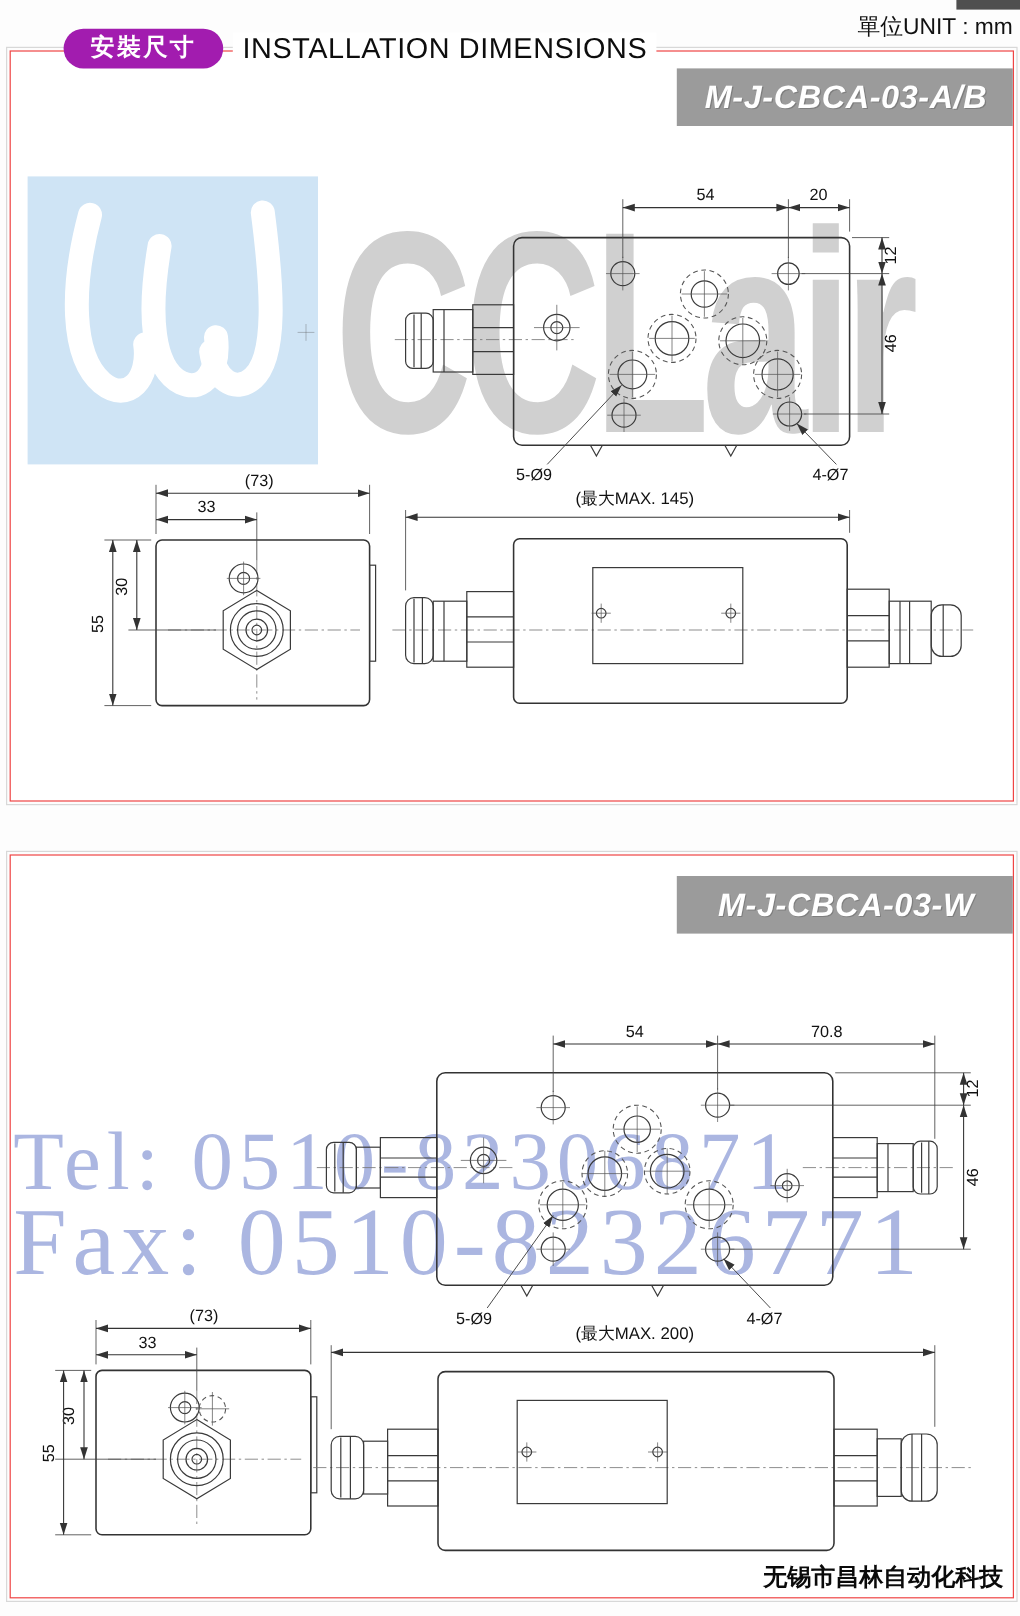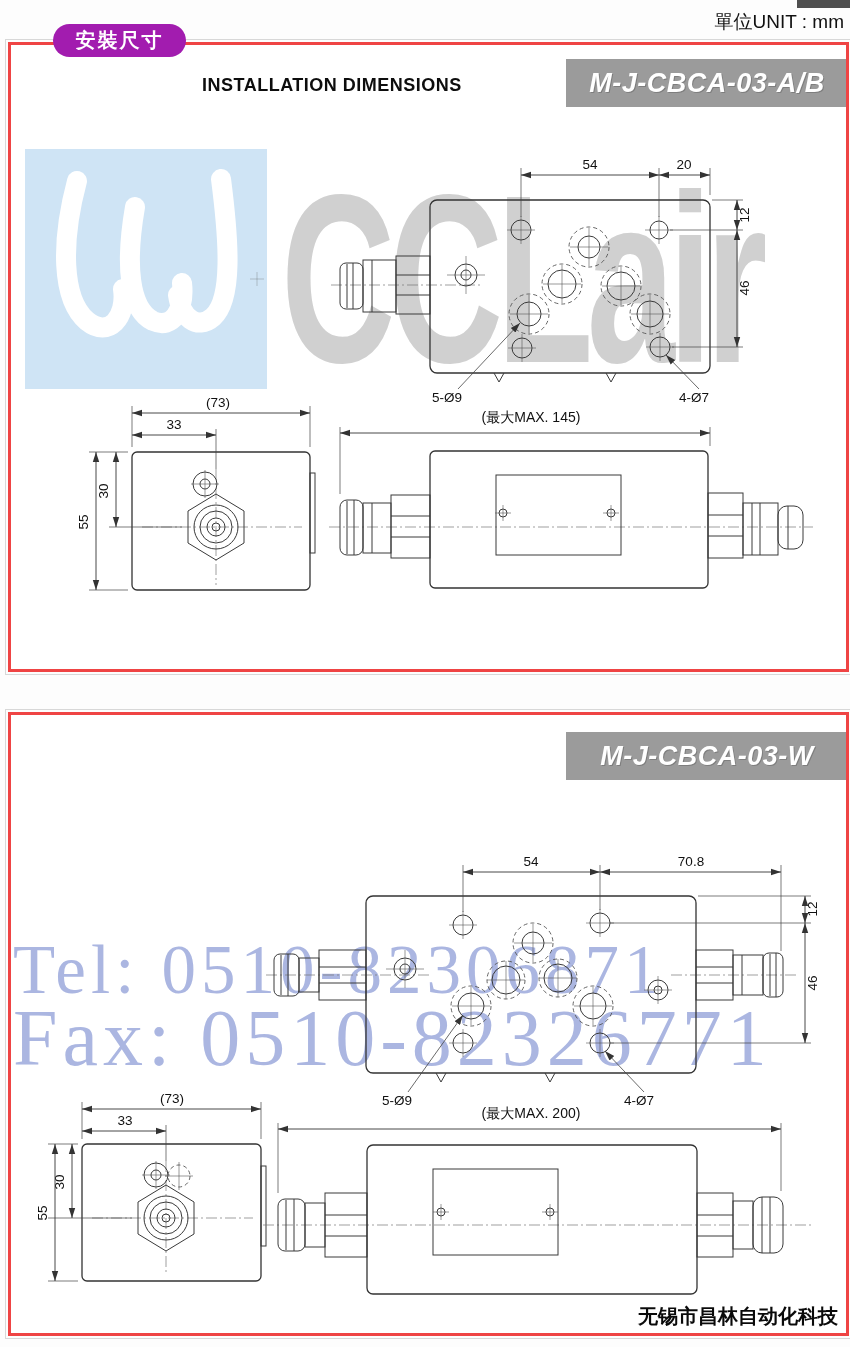--- a/index.html
+++ b/index.html
@@ -1,28 +1,28 @@
 <!DOCTYPE html>
 <html><head>
 <meta charset="utf-8">
 <style>
   html,body{margin:0;padding:0;background:#f7f7f7;}
   .page{position:relative;width:850px;height:1347px;background:#fdfdfd;overflow:hidden;
         font-family:"Liberation Sans", sans-serif;}
   .corner-bar{position:absolute;left:797px;top:0;width:53px;height:8px;background:#4f4f4f;}
   .unit-label{position:absolute;right:6px;top:9px;font-size:19px;color:#111;}
-  .panel{position:absolute;left:8px;background:#fff;border:3px solid #ef4444;
+  .panel{position:absolute;left:8px;background:#fff;border:1px solid #ef4444;
          outline:1px solid #d8d8d8;outline-offset:2px;overflow:hidden;}
   .panel-1{top:42px;width:835px;height:624px;}
   .panel-2{top:712px;width:835px;height:618px;}
   .hdr-badge{position:absolute;left:53px;top:24px;width:133px;height:33px;background:#a21caf;
              border-radius:17px;color:#fff;font-weight:bold;font-size:20px;line-height:33px;
              text-align:center;z-index:6;letter-spacing:2px;}
-  .hdr-title{position:absolute;left:194px;top:27px;font-size:18px;font-weight:bold;color:#0d0d0d;
-             background:#fff;padding:0 8px;z-index:6;letter-spacing:0.5px;margin-top:48px;}
+  .hdr-title{position:absolute;left:194px;top:27px;font-size:24px;font-weight:normal;color:#0d0d0d;
+             background:#fff;padding:0 8px;z-index:6;letter-spacing:0.5px;}
   .model-badge{position:absolute;left:555px;width:282px;height:48px;background:#9b9b9b;
                color:#fff;font-weight:bold;font-style:italic;font-size:27px;line-height:48px;
                text-align:center;z-index:5;text-shadow:1px 1px 0 #7e7e7e;letter-spacing:0.5px;}
   .model-badge.b1{top:14px;}
   .model-badge.b2{top:17px;}
   
   .wm{position:absolute;z-index:0;pointer-events:none;white-space:nowrap;}
   .wm-logo-box{left:14px;top:104px;width:242px;height:240px;background:#cfe4f5;}
   .wm-cclair{left:270px;top:124px;font-size:240px;line-height:220px;font-weight:bold;
              color:#c8c8c8;letter-spacing:-10px;transform:scaleX(0.66);transform-origin:left top;

